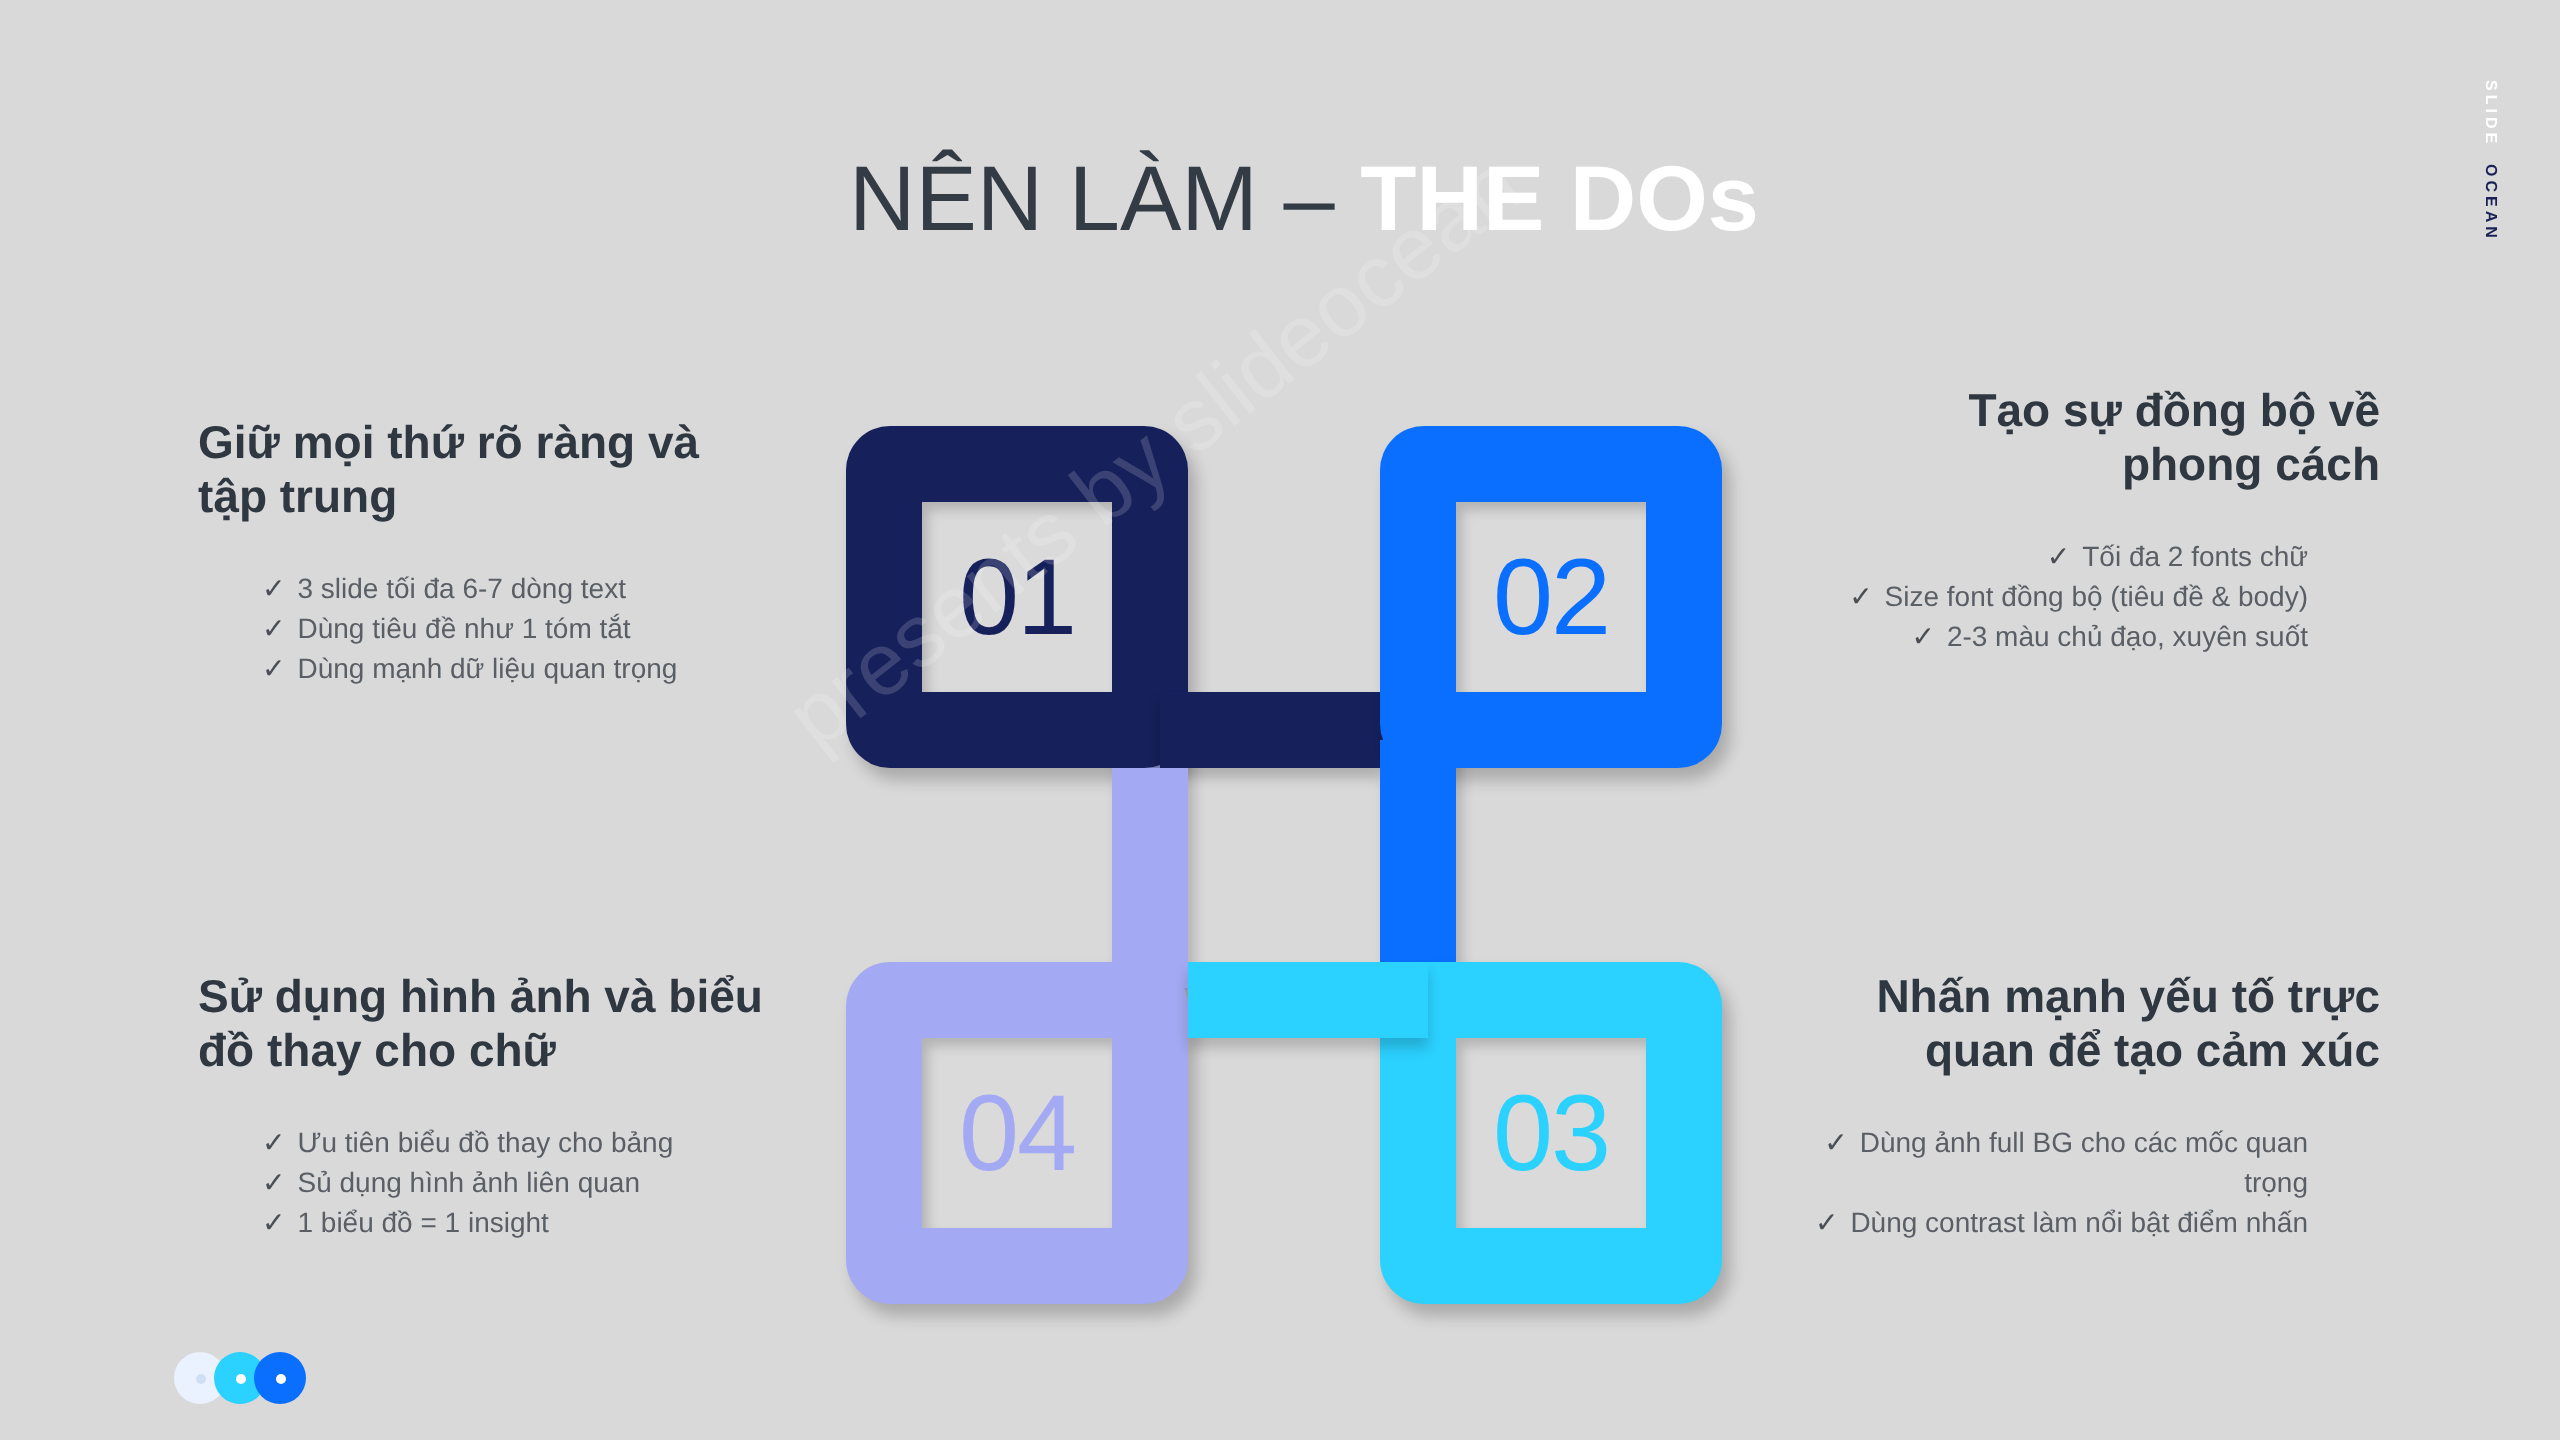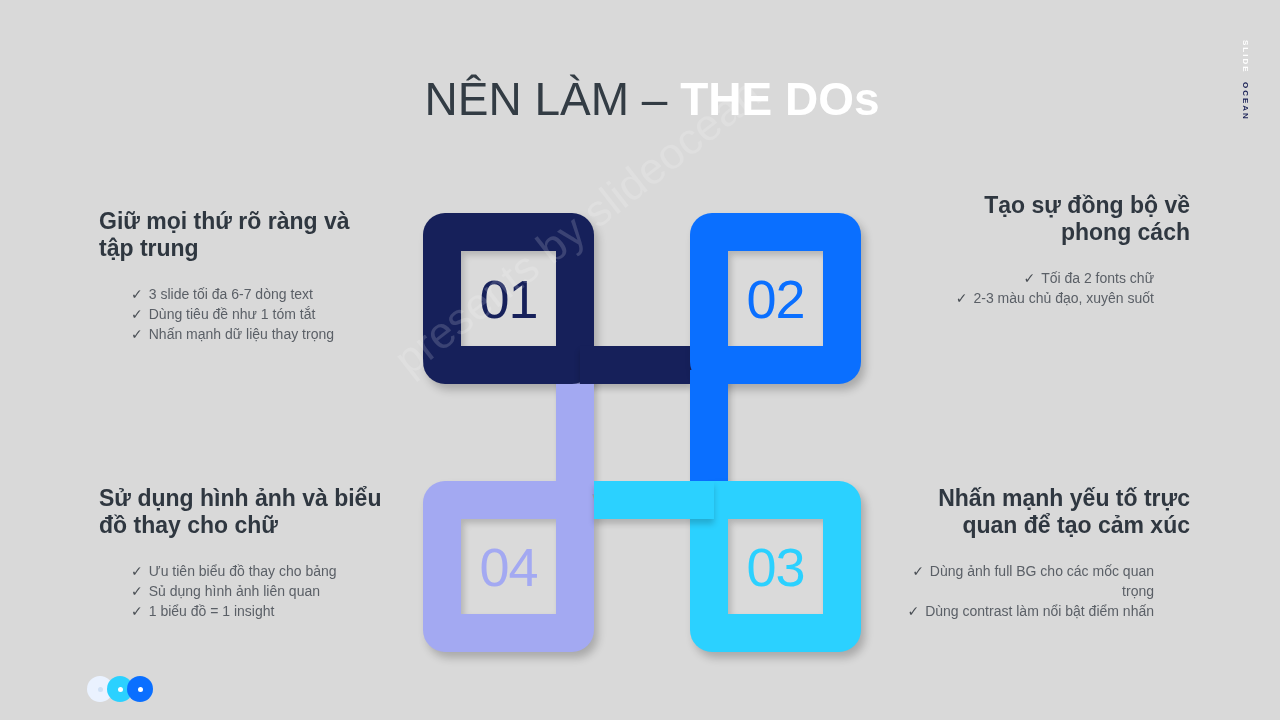--- a/index.html
+++ b/index.html
@@ -111,28 +111,29 @@
   <div class="bar" style="left:594px; top:481px; width:120px; height:38px; background:#2bd1ff; box-shadow: 0 5px 6px rgba(0,0,0,0.18);"></div>
 
   <div class="watermark">presents by slideocean</div>
 </div>
 
 <div class="block left" style="top:208px;">
   <h2>Giữ mọi thứ rõ ràng và tập trung</h2>
   <ul>
     <li><span class="check">✓</span><span>3 slide tối đa 6-7 dòng text</span></li>
     <li><span class="check">✓</span><span>Dùng tiêu đề như 1 tóm tắt</span></li>
-    <li><span class="check">✓</span><span>Nhấn mạnh dữ liệu thay trọng</span></li>
+    <li><span class="check">✓</span><span>Dùng mạnh dữ liệu quan trọng</span></li>
   </ul>
 </div>
 
 <div class="block right" style="top:192px;">
   <h2 style="padding-left:40px;">Tạo sự đồng bộ về phong cách</h2>
   <ul>
     <li><span class="check">✓</span><span>Tối đa 2 fonts chữ</span></li>
+    <li><span class="check">✓</span><span>Size font đồng bộ (tiêu đề &amp; body)</span></li>
     <li><span class="check">✓</span><span>2-3 màu chủ đạo, xuyên suốt</span></li>
   </ul>
 </div>
 
 <div class="block left" style="top:485px;">
   <h2>Sử dụng hình ảnh và biểu đồ thay cho chữ</h2>
   <ul>
     <li><span class="check">✓</span><span>Ưu tiên biểu đồ thay cho bảng</span></li>
     <li><span class="check">✓</span><span>Sủ dụng hình ảnh liên quan</span></li>
     <li><span class="check">✓</span><span>1 biểu đồ = 1 insight</span></li>

